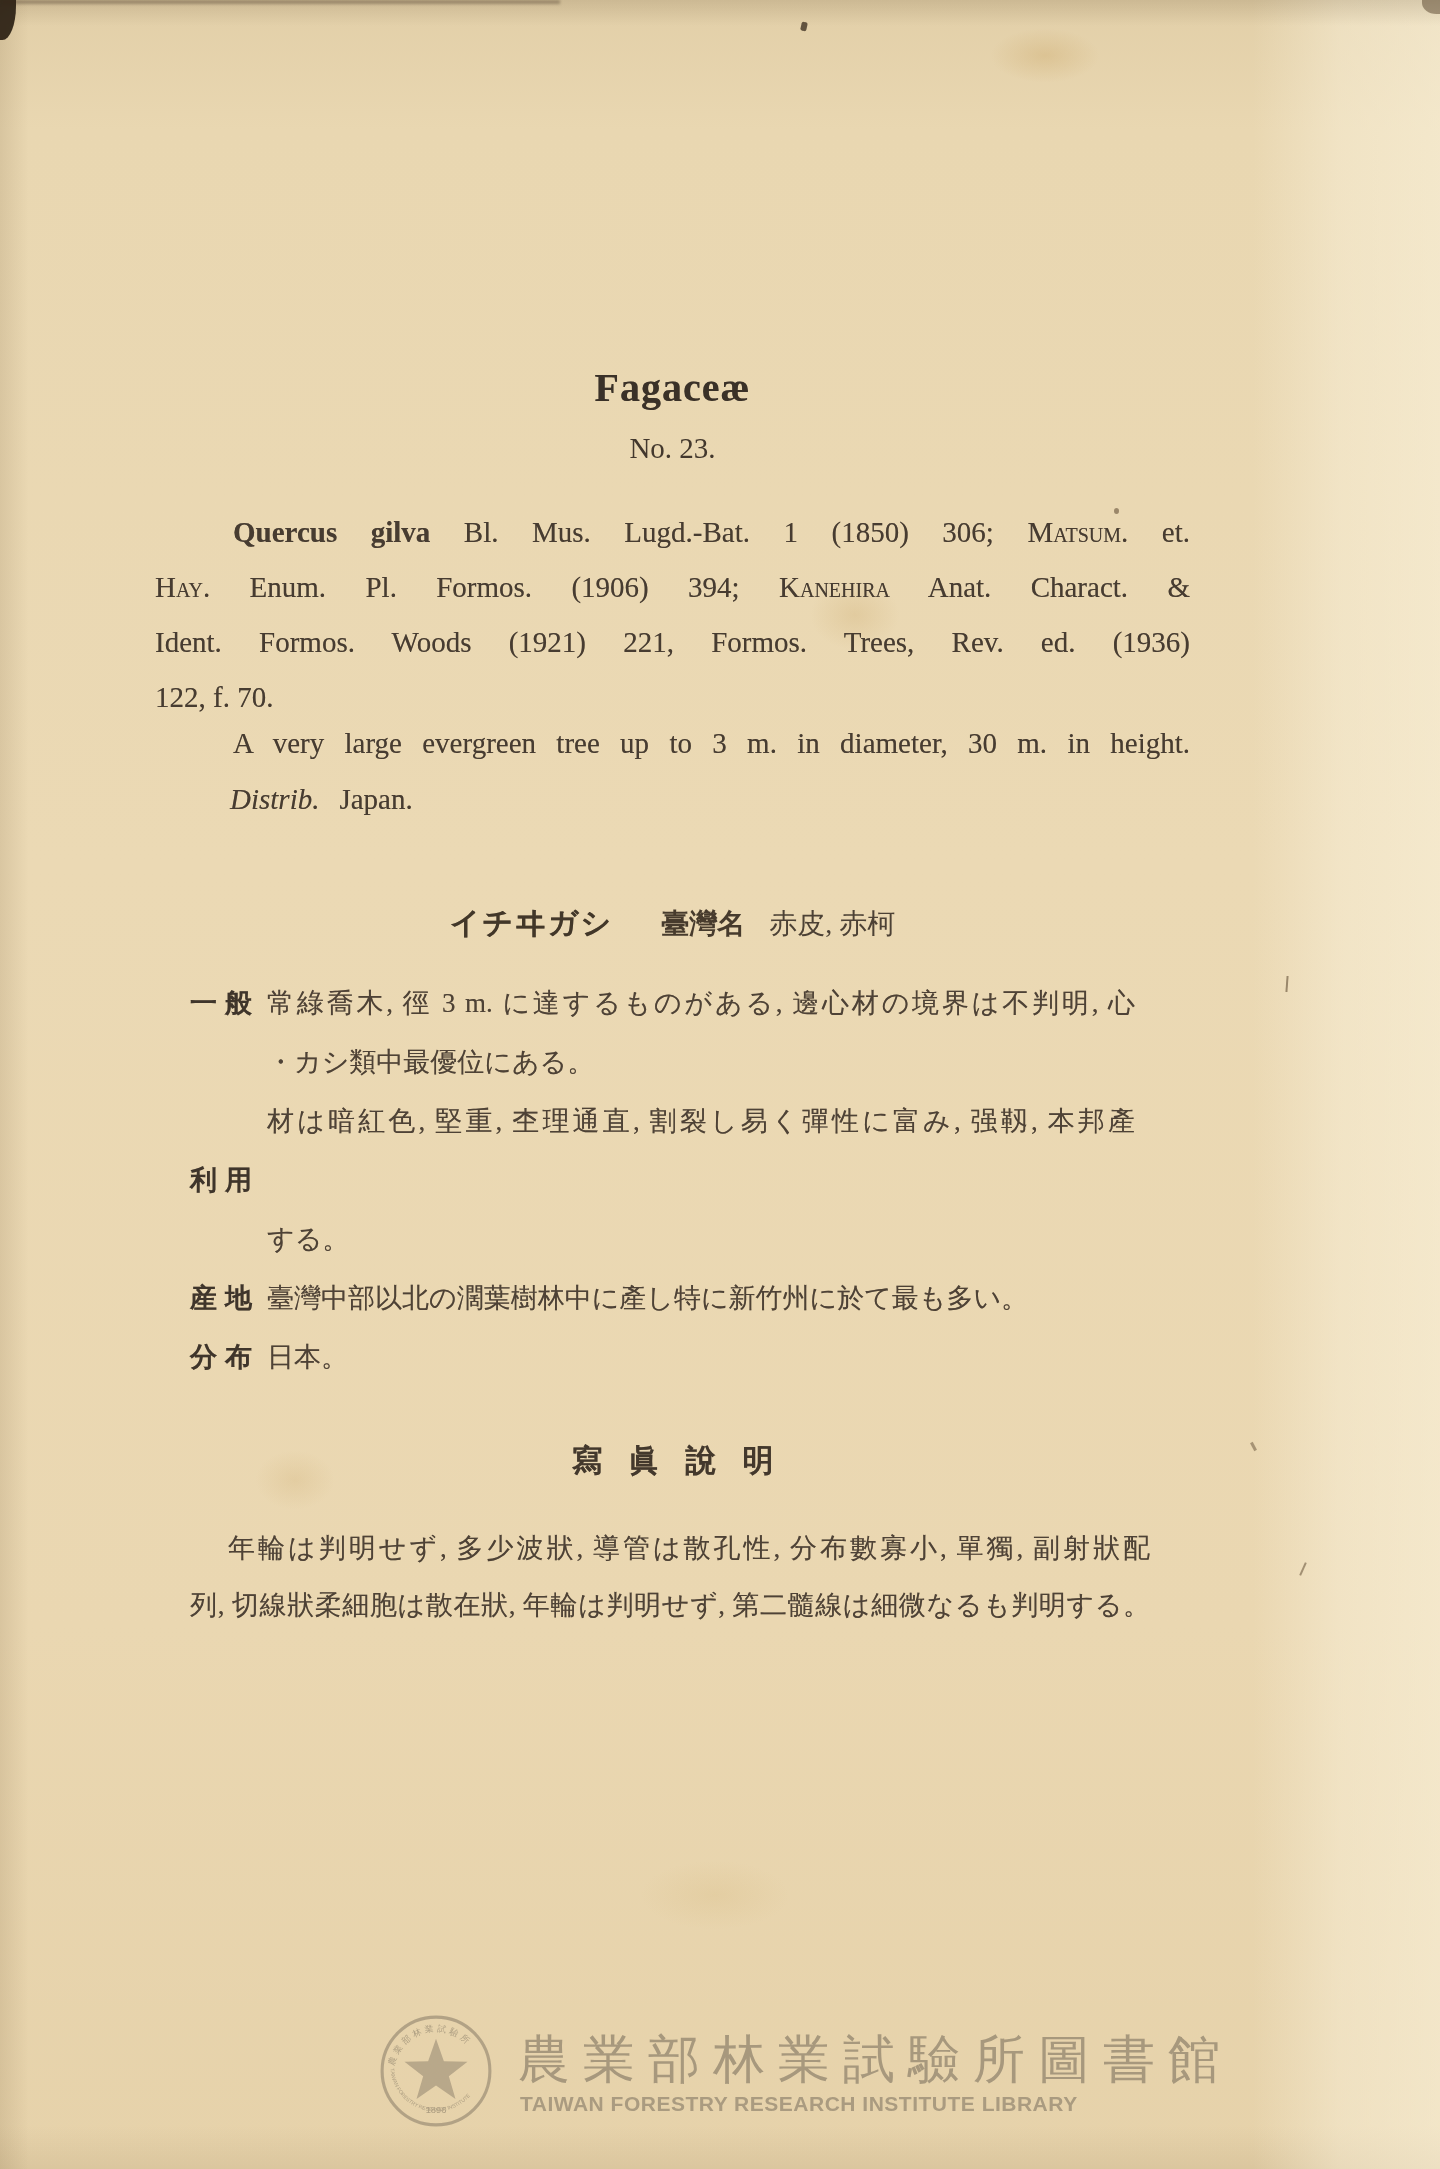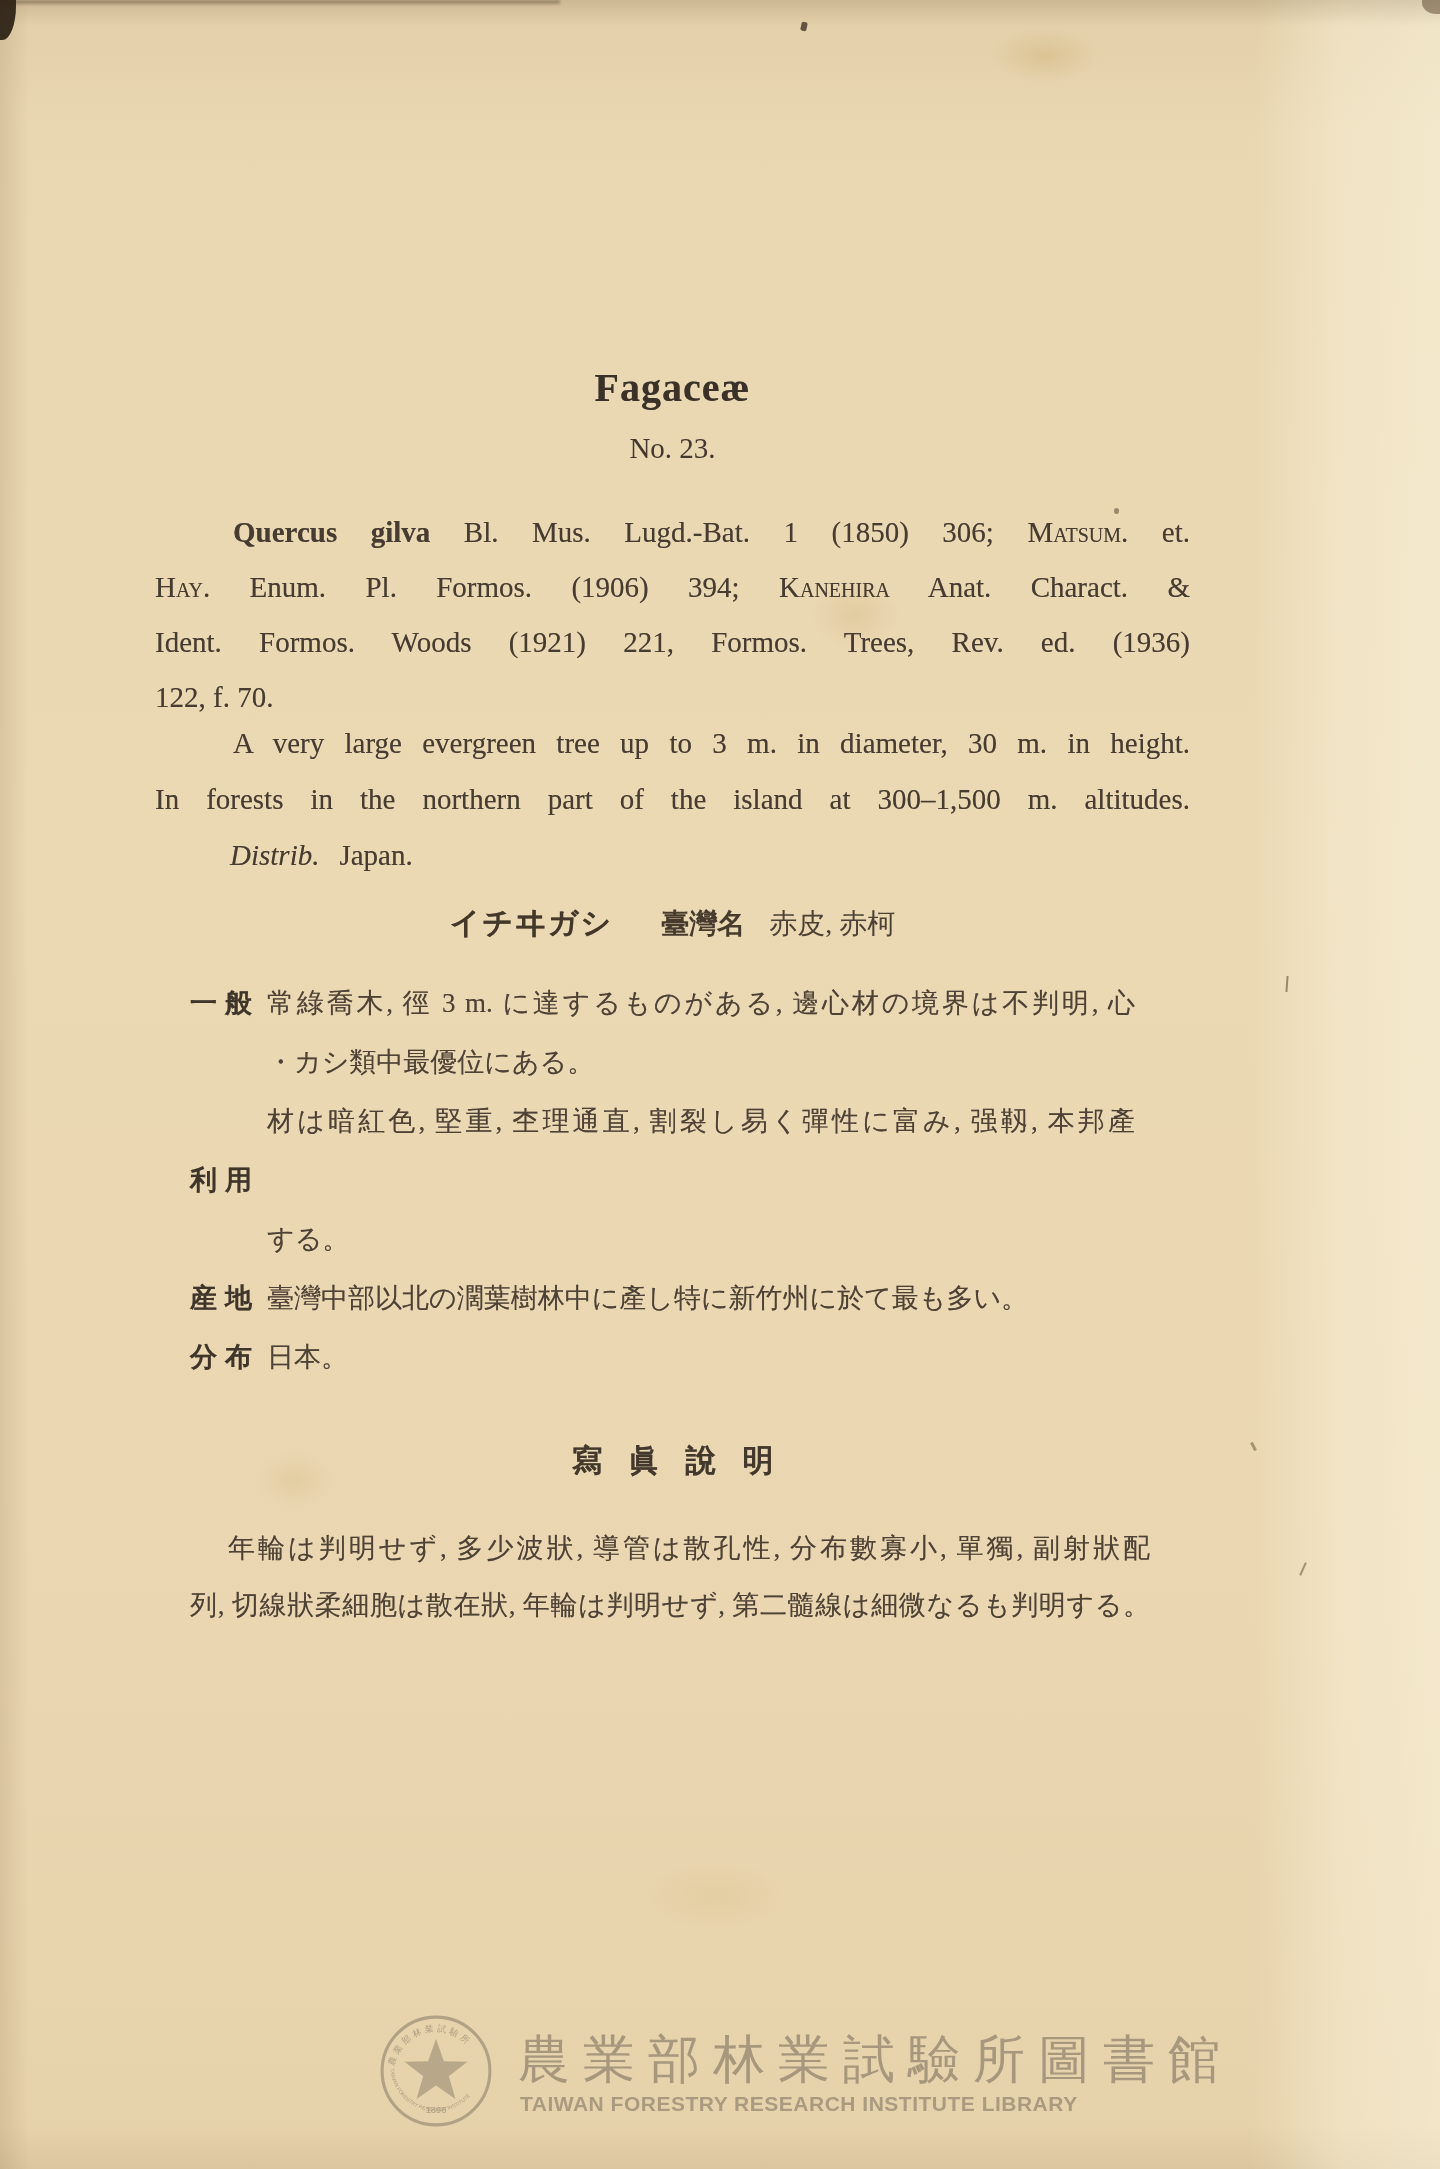--- a/index.html
+++ b/index.html
@@ -144,21 +144,20 @@
 
   <div class="citation">
     <div class="cite-line indent"><span class="bold">Quercus gilva</span><span> Bl. Mus. Lugd.-Bat. 1 (1850) 306; </span><span class="sc">Matsum.</span><span> et.</span></div>
     <div class="cite-line"><span class="sc">Hay.</span><span> Enum. Pl. Formos. (1906) 394; </span><span class="sc">Kanehira</span><span> Anat. Charact. &amp;</span></div>
     <div class="cite-line">Ident. Formos. Woods (1921) 221, Formos. Trees, Rev. ed. (1936)</div>
     <div class="cite-line last">122, f. 70.</div>
   </div>
 
   <div class="description">
     <div class="desc-line indent">A very large evergreen tree up to 3 m. in diameter, 30 m. in height.</div>
-    <div class="desc-line">In forests in the northern part of the island at 300–1,500 m. altitudes.</div>
     <div class="distrib"><span class="it">Distrib.</span><span>Japan.</span></div>
   </div>
 
   <div class="jp-title">
     <span class="kana">イチヰガシ</span>
     <span class="tw-label">臺灣名</span>
     <span class="tw-names">赤皮, 赤柯</span>
   </div>
 
   <div class="jp-sections">

